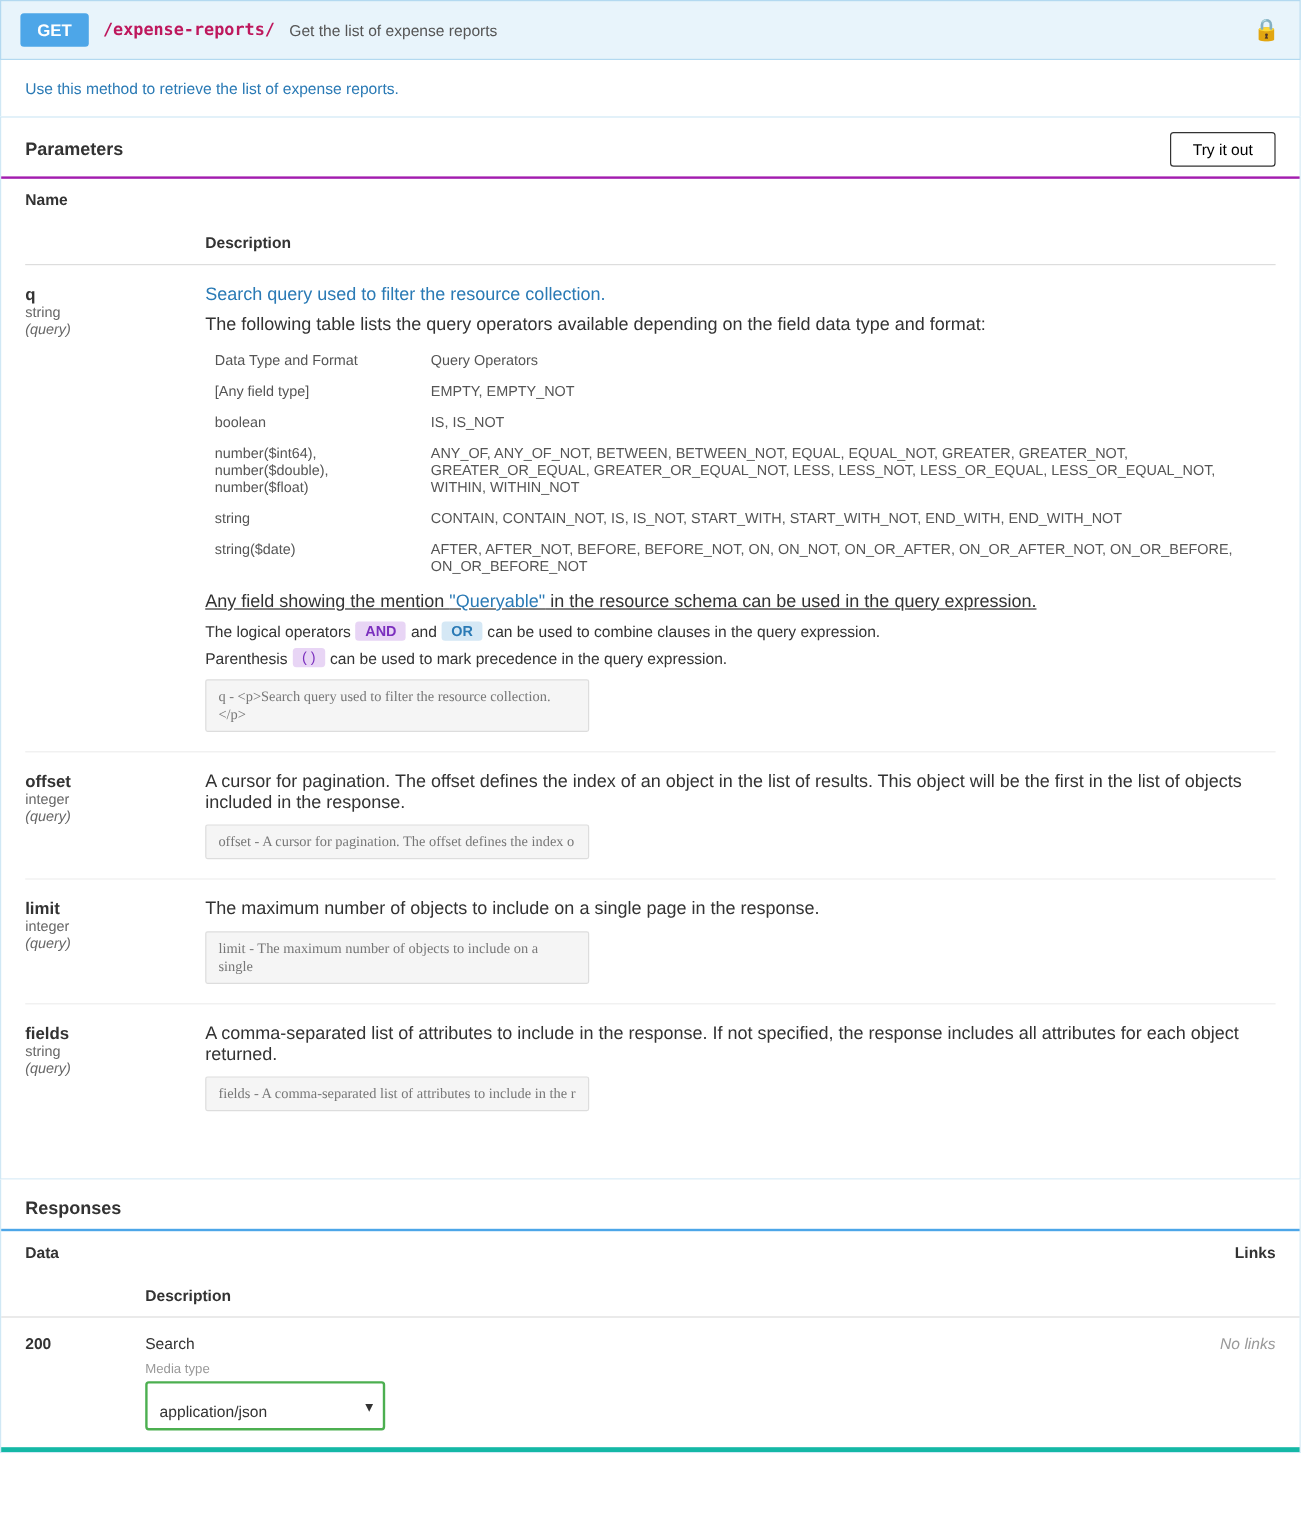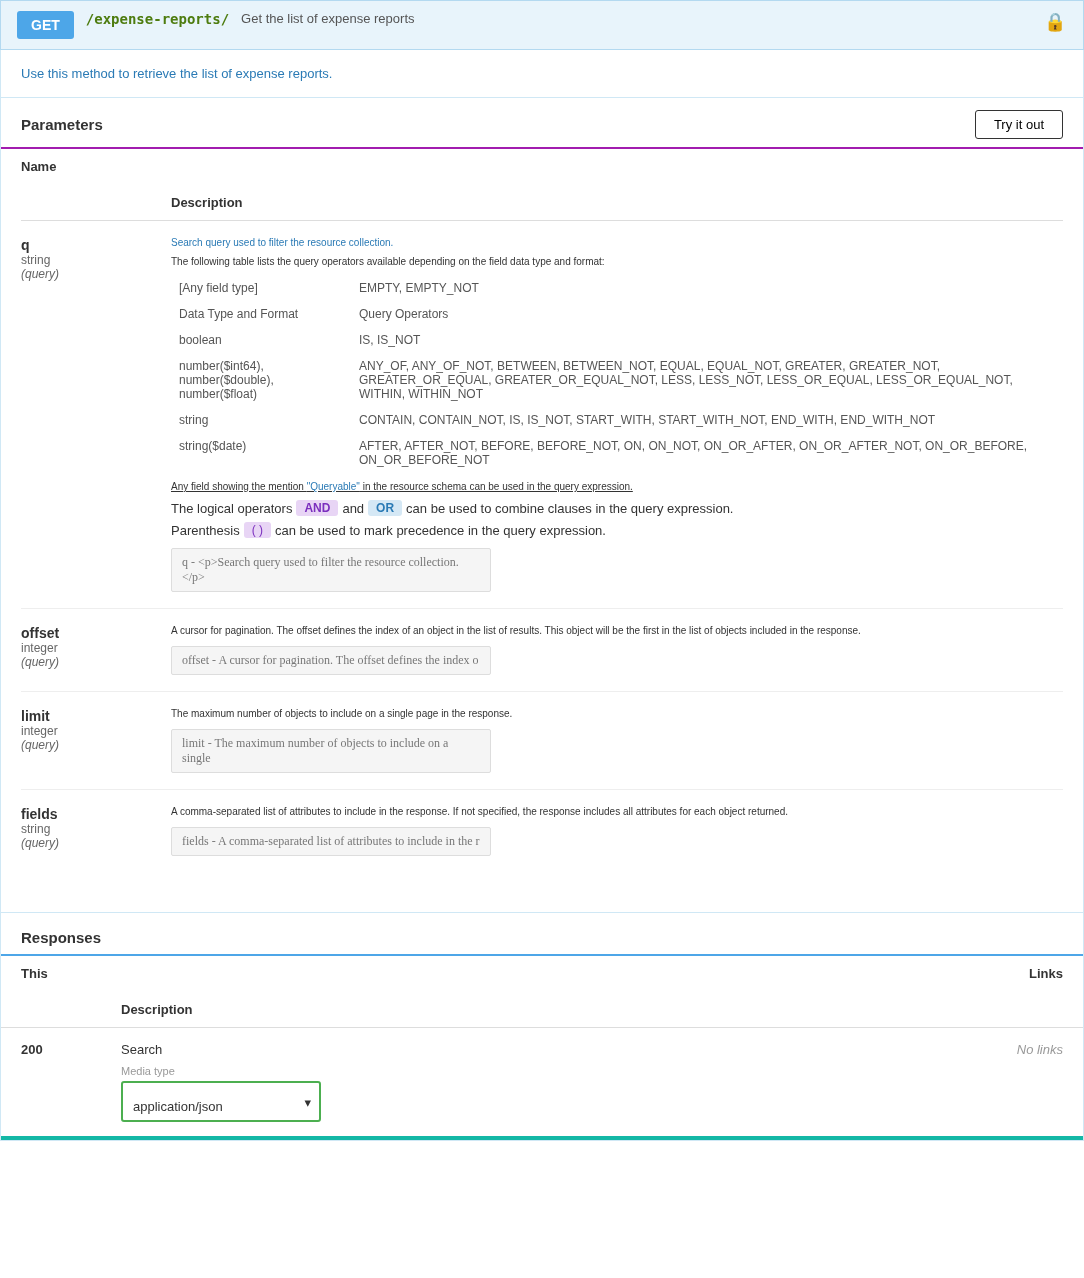--- a/index.html
+++ b/index.html
@@ -11,37 +11,38 @@
     }
 
     .page-wrapper {
       width: 1084px;
       background: #fff;
     }
 
     
     .endpoint-header {
       display: flex;
+      align-items: center;
       background: #e8f4fb;
       border: 1px solid #b3d9f0;
       padding: 10px 16px;
       gap: 12px;
     }
     .method-badge {
       background: #4da6e8;
       color: #fff;
       font-weight: bold;
       font-size: 14px;
       padding: 6px 14px;
       border-radius: 3px;
     }
     .endpoint-path {
       font-family: monospace;
       font-size: 14px;
-      color: #4d7c0f;
+      color: #be185d;
       font-weight: bold;
     }
     .endpoint-summary {
       font-size: 13px;
       color: #555;
     }
     .lock-icon {
       margin-left: auto;
       font-size: 18px;
       color: #999;
@@ -128,21 +129,21 @@
     }
     .param-location {
       font-size: 12px;
       color: #666;
       font-style: italic;
     }
     .param-desc-col {
       flex: 1;
     }
     .param-desc-col p {
-      font-size: 10px;
+      font-size: 15px;
       color: #333;
       margin-bottom: 8px;
     }
     .param-desc-col .blue-text {
       color: #2a7ab5;
     }
 
     
     .operators-table {
       width: 100%;
@@ -348,26 +349,26 @@
           <div class="param-type">string</div>
           <div class="param-location">(query)</div>
         </div>
         <div class="param-desc-col">
           <p class="blue-text">Search query used to filter the resource collection.</p>
           <p>The following table lists the query operators available depending on the field data type and format:</p>
 
           <table class="operators-table">
             <tbody>
                 <tr>
+              <td>Data Type and Format</td>
+              <td>Query Operators</td>
+            </tr>
+            <tr>
               <td>[Any field type]</td>
               <td>EMPTY, EMPTY_NOT</td>
-            </tr>
-            <tr>
-              <td>Data Type and Format</td>
-              <td>Query Operators</td>
             </tr>
             <tr>
               <td>boolean</td>
               <td>IS, IS_NOT</td>
             </tr>
             <tr>
               <td>number($int64),<br>number($double),<br>number($float)</td>
               <td>ANY_OF, ANY_OF_NOT, BETWEEN, BETWEEN_NOT, EQUAL, EQUAL_NOT, GREATER, GREATER_NOT, GREATER_OR_EQUAL, GREATER_OR_EQUAL_NOT, LESS, LESS_NOT, LESS_OR_EQUAL, LESS_OR_EQUAL_NOT, WITHIN, WITHIN_NOT</td>
             </tr>
             <tr>
@@ -443,21 +444,21 @@
 
     <div style="height: 40px;"></div>
   </div>
 
   <div class="responses-section">
     <div class="responses-header">
       <span class="responses-title">Responses</span>
     </div>
 
     <div class="responses-table-header">
-      <span class="col-code">This</span>
+      <span class="col-code">Data</span>
       <span class="col-desc">Description</span>
       <span class="col-links">Links</span>
     </div>
 
     <div class="response-row">
       <div class="response-code">200</div>
       <div class="response-desc">
         <p>Search</p>
         <div class="media-type-label">Media type</div>
         <div class="select-wrapper">

